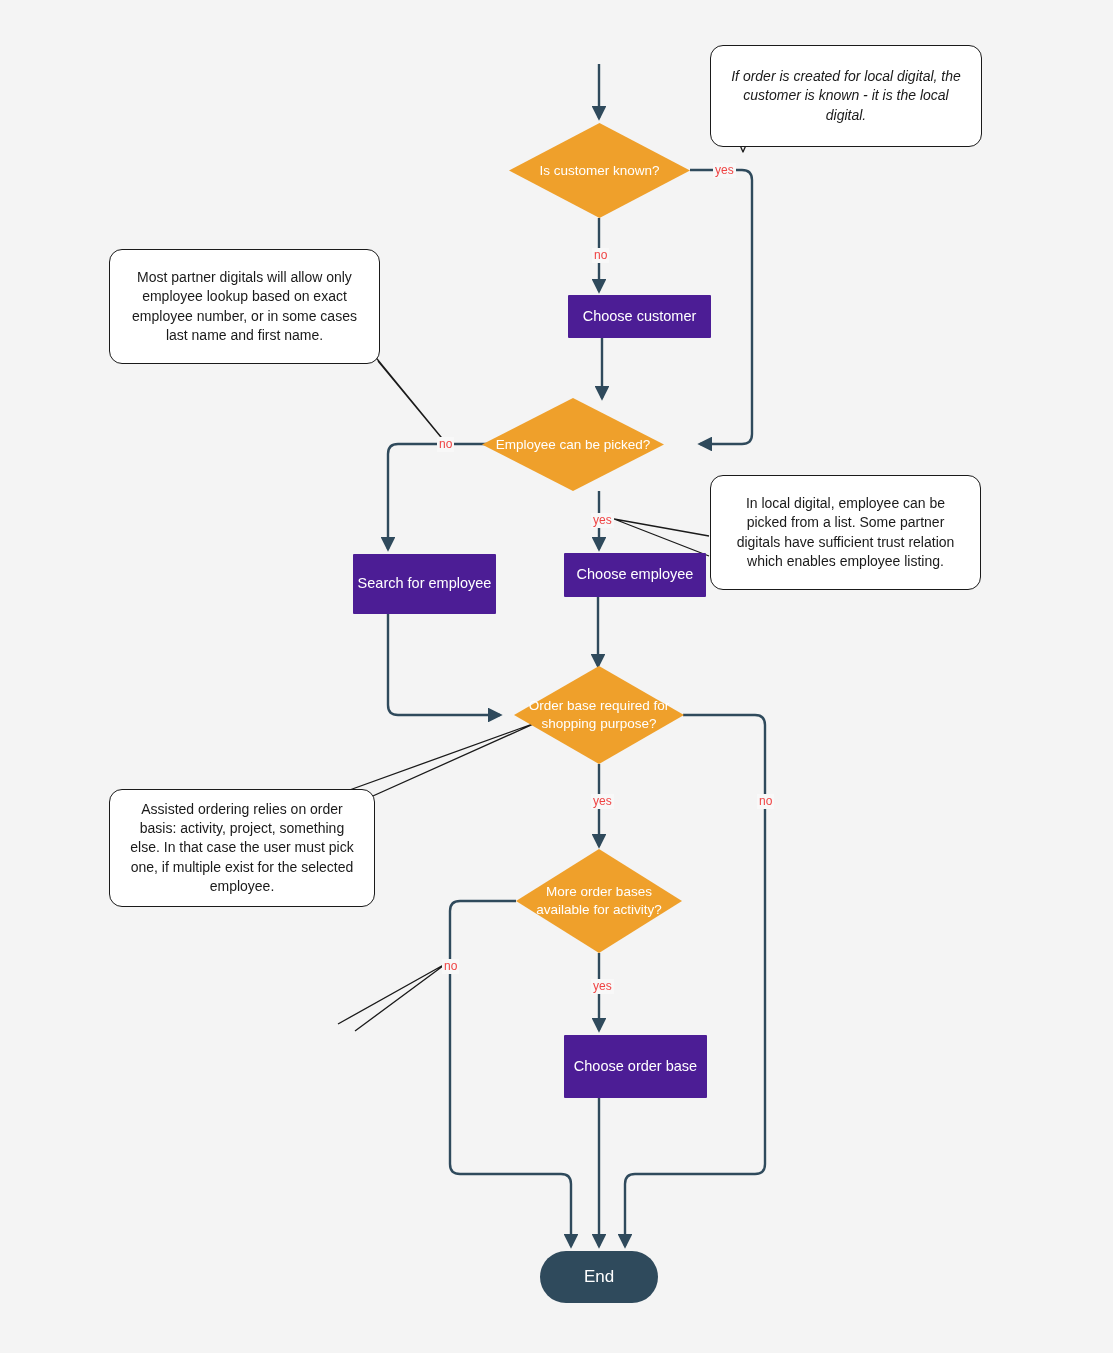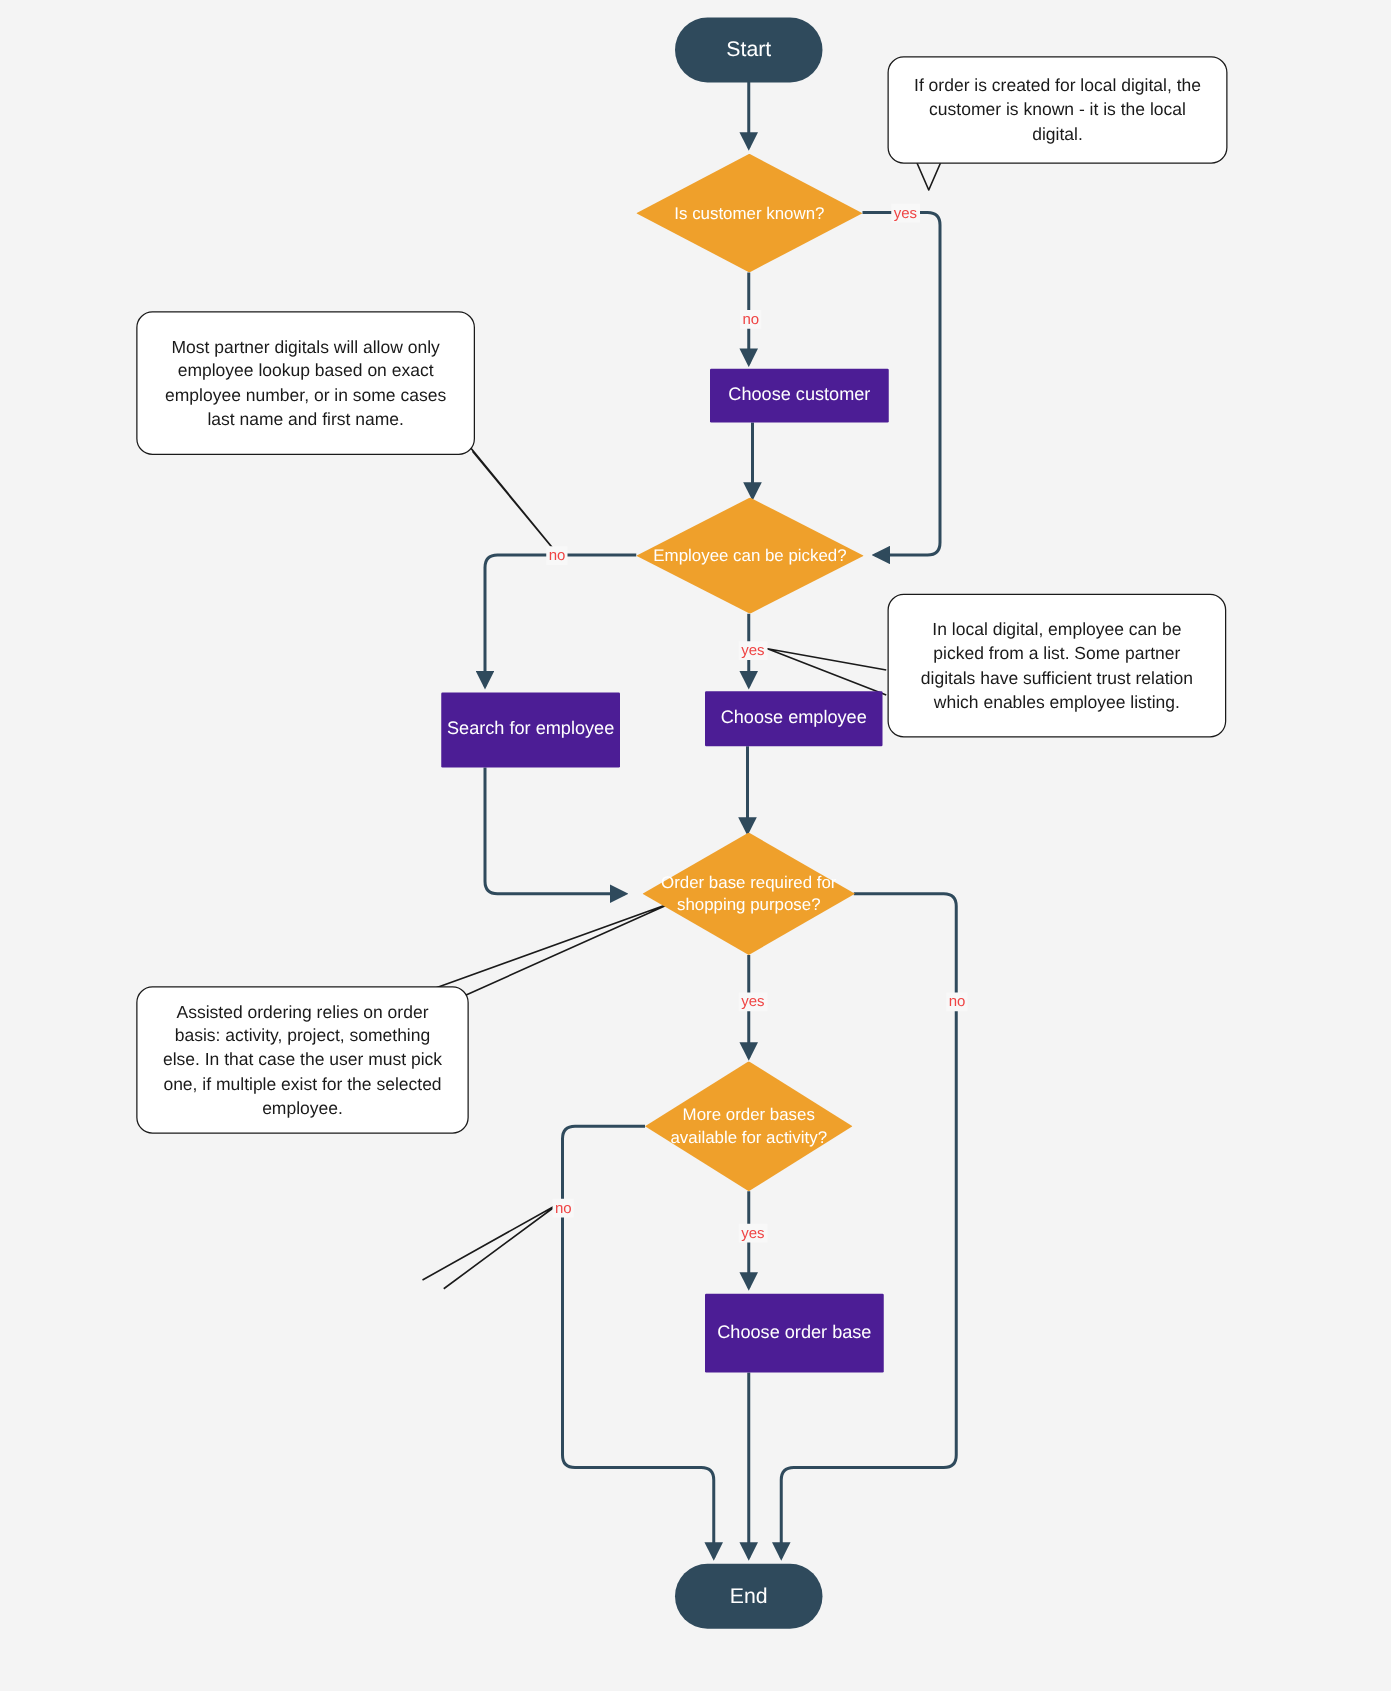--- a/index.html
+++ b/index.html
@@ -145,34 +145,31 @@
 
     <g fill="none" stroke="#1a1a1a" stroke-width="1.3" stroke-linejoin="round">
       <path d="M 733 129 L 743 152 L 753 129"></path>
       <path d="M 364 343 L 450 448 L 378 361"></path>
       <path d="M 709 536 L 614 519 L 709 556"></path>
       <path d="M 344 792 L 538 722 L 355 804"></path>
       <path d="M 338 1024 L 447 963 L 355 1031"></path>
     </g>
   </svg>
 
-  <div class="node terminal" style="left:540px; top:14px; width:118px; height:52px;">
-    <span>Start</span>
-  </div>
 
   <div class="decision-wrap" style="left:509px; top:123px; width:181px; height:95px;">
     <div class="decision-shape"></div>
     <div class="decision-label">Is customer known?</div>
   </div>
 
   <div class="node process" style="left:532px; top:295px; width:143px; height:43px;">
     <span>Choose customer</span>
   </div>
 
-  <div class="decision-wrap" style="left:509px; top:398px; width:182px; height:93px;">
+  <div class="decision-wrap" style="left:482px; top:398px; width:182px; height:93px;">
     <div class="decision-shape"></div>
     <div class="decision-label">Employee can be picked?</div>
   </div>
 
   <div class="node process" style="left:317px; top:554px; width:143px; height:60px;">
     <span>Search for employee</span>
   </div>
 
   <div class="node process" style="left:528px; top:553px; width:142px; height:44px;">
     <span>Choose employee</span>
@@ -205,21 +202,21 @@
   <div class="edge-label" style="left:591px; top:513px;">yes</div>
 
   <div class="edge-label" style="left:591px; top:794px;">yes</div>
 
   <div class="edge-label" style="left:757px; top:794px;">no</div>
 
   <div class="edge-label" style="left:442px; top:959px;">no</div>
 
   <div class="edge-label" style="left:591px; top:979px;">yes</div>
 
-  <div class="callout" style="left:710px; top:45px; width:272px; height:86px;">
+  <div class="callout" style="left:710px; top:45px; width:272px; height:102px;font-style:italic;">
     <span>If order is created for local digital, the customer is known - it is the local digital.</span>
   </div>
 
   <div class="callout" style="left:109px; top:249px; width:271px; height:115px;">
     <span>Most partner digitals will allow only employee lookup based on exact employee number, or in some cases last name and first name.</span>
   </div>
 
   <div class="callout" style="left:710px; top:475px; width:271px; height:115px;">
     <span>In local digital, employee can be picked from a list. Some partner digitals have sufficient trust relation which enables employee listing.</span>
   </div>

